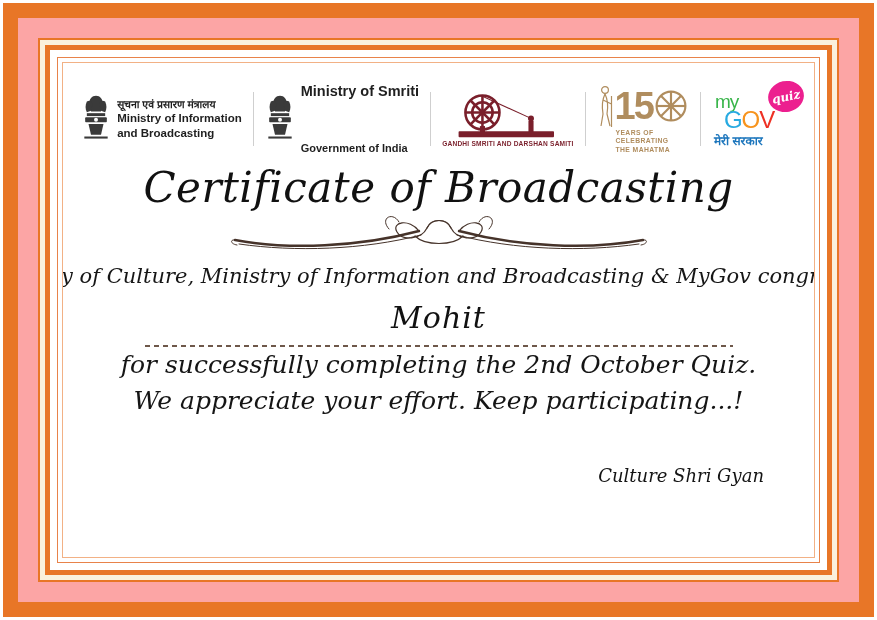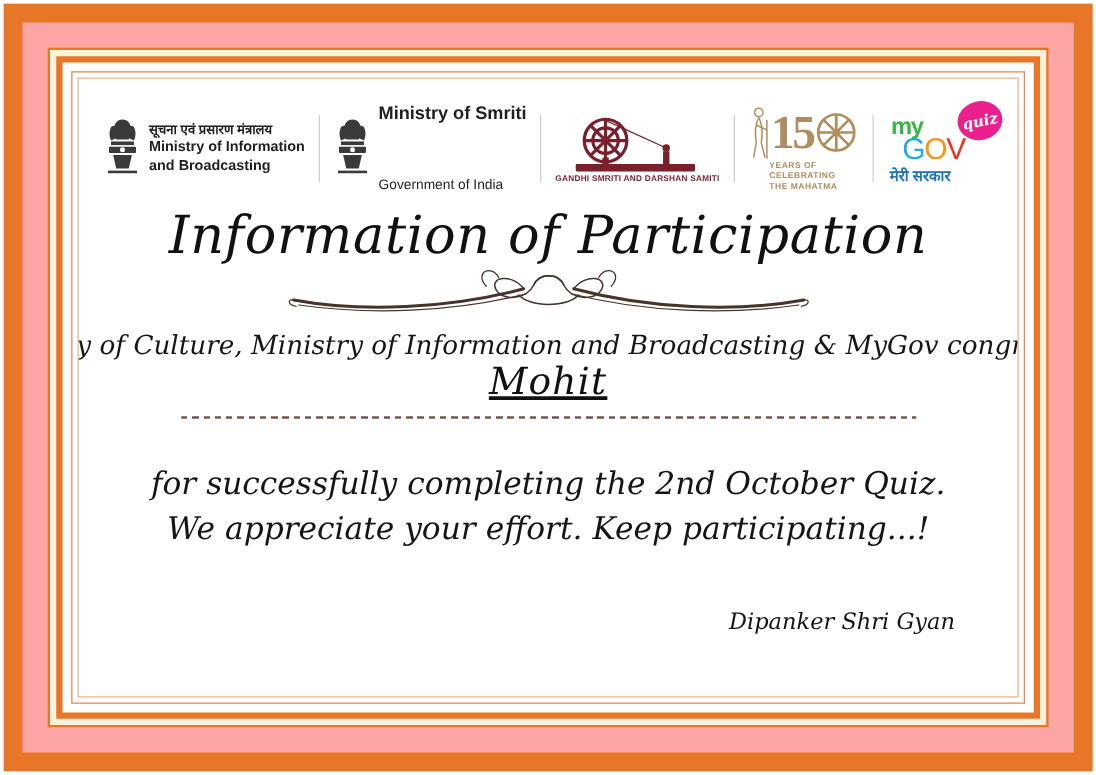--- a/index.html
+++ b/index.html
@@ -18,54 +18,54 @@
 
   
   .logos { display:flex; align-items:center; gap:11px; margin-top:20px; height:72px; }
   .logo-sep { width:1px; height:54px; background:#cfcfcf; }
   .logo { display:flex; align-items:center; gap:6px; }
   .gov-text { display:flex; flex-direction:column; color:#1f1f1f; }
   .gov-text .hin { font-size:10.5px; font-weight:bold; line-height:1.3; }
   .gov-text .l1 { font-size:11.5px; font-weight:bold; line-height:1.25; }
   .gov-text .l2 { font-size:11.5px; font-weight:bold; line-height:1.25; }
   .moc-text .l1 { font-size:14.5px; font-weight:bold; line-height:1.2; }
-  .moc-text .l2 { font-size:11px; font-weight:normal; line-height:1.3;margin-top:40px; }
+  .moc-text .l2 { font-size:11px; font-weight:bold; line-height:1.3;margin-top:40px; }
 
   .charkha-block { display:flex; flex-direction:column; align-items:center; }
   .charkha-caption { font-size:6.6px; font-weight:bold; color:#7a1f2b; letter-spacing:.2px; margin-top:2px; }
 
   .logo150 { display:flex; flex-direction:column; align-items:center; }
   .l150-row { display:flex; align-items:center; }
-  .l150-num { font-family:Liberation Serif, serif; font-size:38px; line-height:.9; color:#b08d5e; font-weight:bold; letter-spacing:-2px; }
+  .l150-num { font-family:Liberation Sans, sans-serif; font-size:38px; line-height:.9; color:#b08d5e; font-weight:bold; letter-spacing:-2px; }
   .l150-caption { display:flex; flex-direction:column; margin-top:1px; }
   .l150-caption span { font-size:6.8px; font-weight:bold; color:#b08d5e; letter-spacing:.4px; line-height:1.2; }
 
   .mygov { position:relative; display:flex; flex-direction:column; align-items:flex-start; width:84px; padding-top:6px; }
-  .mygov .my  { font-size:19px; font-weight:bold; color:#39b54a; line-height:.75; margin-left:3px; letter-spacing:-1px; }
+  .mygov .my  { font-size:19px; font-weight:normal; color:#39b54a; line-height:.75; margin-left:3px; letter-spacing:-1px; }
   .mygov .gov { font-size:24px; font-weight:normal; line-height:.9; margin-left:12px; letter-spacing:-1px; }
   .mygov .gov .g { color:#27aae1; } .mygov .gov .o { color:#f7941e; } .mygov .gov .v { color:#ee3124; }
   .mygov .hin { font-size:12px; color:#1b75bc; font-weight:bold; margin-top:2px; margin-left:2px;text-align:center; }
   .quiz-badge { position:absolute; top:-8px; right:-8px; width:36px; height:31px; background:#ec1f8f;
                 border-radius:50%; display:flex; align-items:center; justify-content:center;
                 transform:rotate(-12deg); }
   .quiz-badge span { font-family:"DejaVu Serif", serif; font-style:italic; font-weight:bold;
                      color:#ffffff; font-size:12px; }
 
   
   .cert-title { font-family:"DejaVu Serif", serif; font-style:italic; font-size:42px; color:#111111;
                 margin-top:8px; white-space:nowrap; letter-spacing:.5px; }
   .flourish { margin-top:2px; }
   .congrats { font-family:"DejaVu Serif", serif; font-style:italic; font-size:21px; color:#161616;
               margin-top:8px; white-space:nowrap; }
   .recipient { font-family:"DejaVu Serif", serif; font-style:italic; font-size:30px; color:#111111;
-               letter-spacing:1px;text-decoration:underline; }
+               margin-top:12px; letter-spacing:1px; }
   .dash-line { width:588px; height:2px; margin-top:10px;
                background:repeating-linear-gradient(90deg,#6e584a 0 5px, transparent 5px 9px); }
   .body-text { font-family:"DejaVu Serif", serif; font-style:italic; font-size:25px; color:#151515;
-               margin-top:34px; text-align:center; line-height:1.45; }
+               text-align:center; line-height:1.45; }
   .body-text div { white-space:nowrap; }
   .sig-block { align-self:flex-end; margin-right:50px; margin-top:42px; text-align:center;
                font-family:"DejaVu Serif", serif; font-style:italic; color:#141414; }
   .sig-name  { font-size:18px; line-height:1.6; }
   .sig-title { font-size:18px; line-height:1.6; }
 </style>
 </head>
 <body>
 
 <div class="page">
@@ -179,21 +179,21 @@
         <div class="mygov">
           <div class="quiz-badge">
             <span>quiz</span>
           </div>
           <span class="my">my</span>
           <span class="gov"><span class="g">G</span><span class="o">O</span><span class="v">V</span></span>
           <span class="hin">मेरी सरकार</span>
         </div>
       </div>
 
-      <div class="cert-title">Information of Participation</div>
+      <div class="cert-title">Certificate of Broadcasting</div>
 
       <svg class="flourish" width="420" height="42" viewBox="0 0 420 42">
         <g stroke="#46332a" fill="none" stroke-linecap="round">
           <path d="M6 26 C60 36 130 33 190 17" stroke-width="2.4"></path>
           <path d="M10 30 C66 38 134 36 192 21" stroke-width="1"></path>
           <path d="M6 26 C1 25 1 30 8 31" stroke-width="1"></path>
           <path d="M414 26 C360 36 290 33 230 17" stroke-width="2.4"></path>
           <path d="M410 30 C354 38 286 36 228 21" stroke-width="1"></path>
           <path d="M414 26 C419 25 419 30 412 31" stroke-width="1"></path>
           <path d="M190 17 C180 4 162 8 168 18 C173 27 192 26 198 14 C203 4 218 4 222 14" stroke-width="1.2"></path>
@@ -209,21 +209,21 @@
       <div class="recipient">Mohit</div>
 
       <div class="dash-line"></div>
 
       <div class="body-text">
         <div>for successfully completing the 2nd October Quiz.</div>
         <div>We appreciate your effort. Keep participating...!</div>
       </div>
 
       <div class="sig-block">
-        <div class="sig-name">Dipanker Shri Gyan</div>
+        <div class="sig-name">Culture Shri Gyan</div>
       </div>
 
      </div>
     </div>
    </div>
   </div>
  </div>
 </div>
 
 </body></html>

